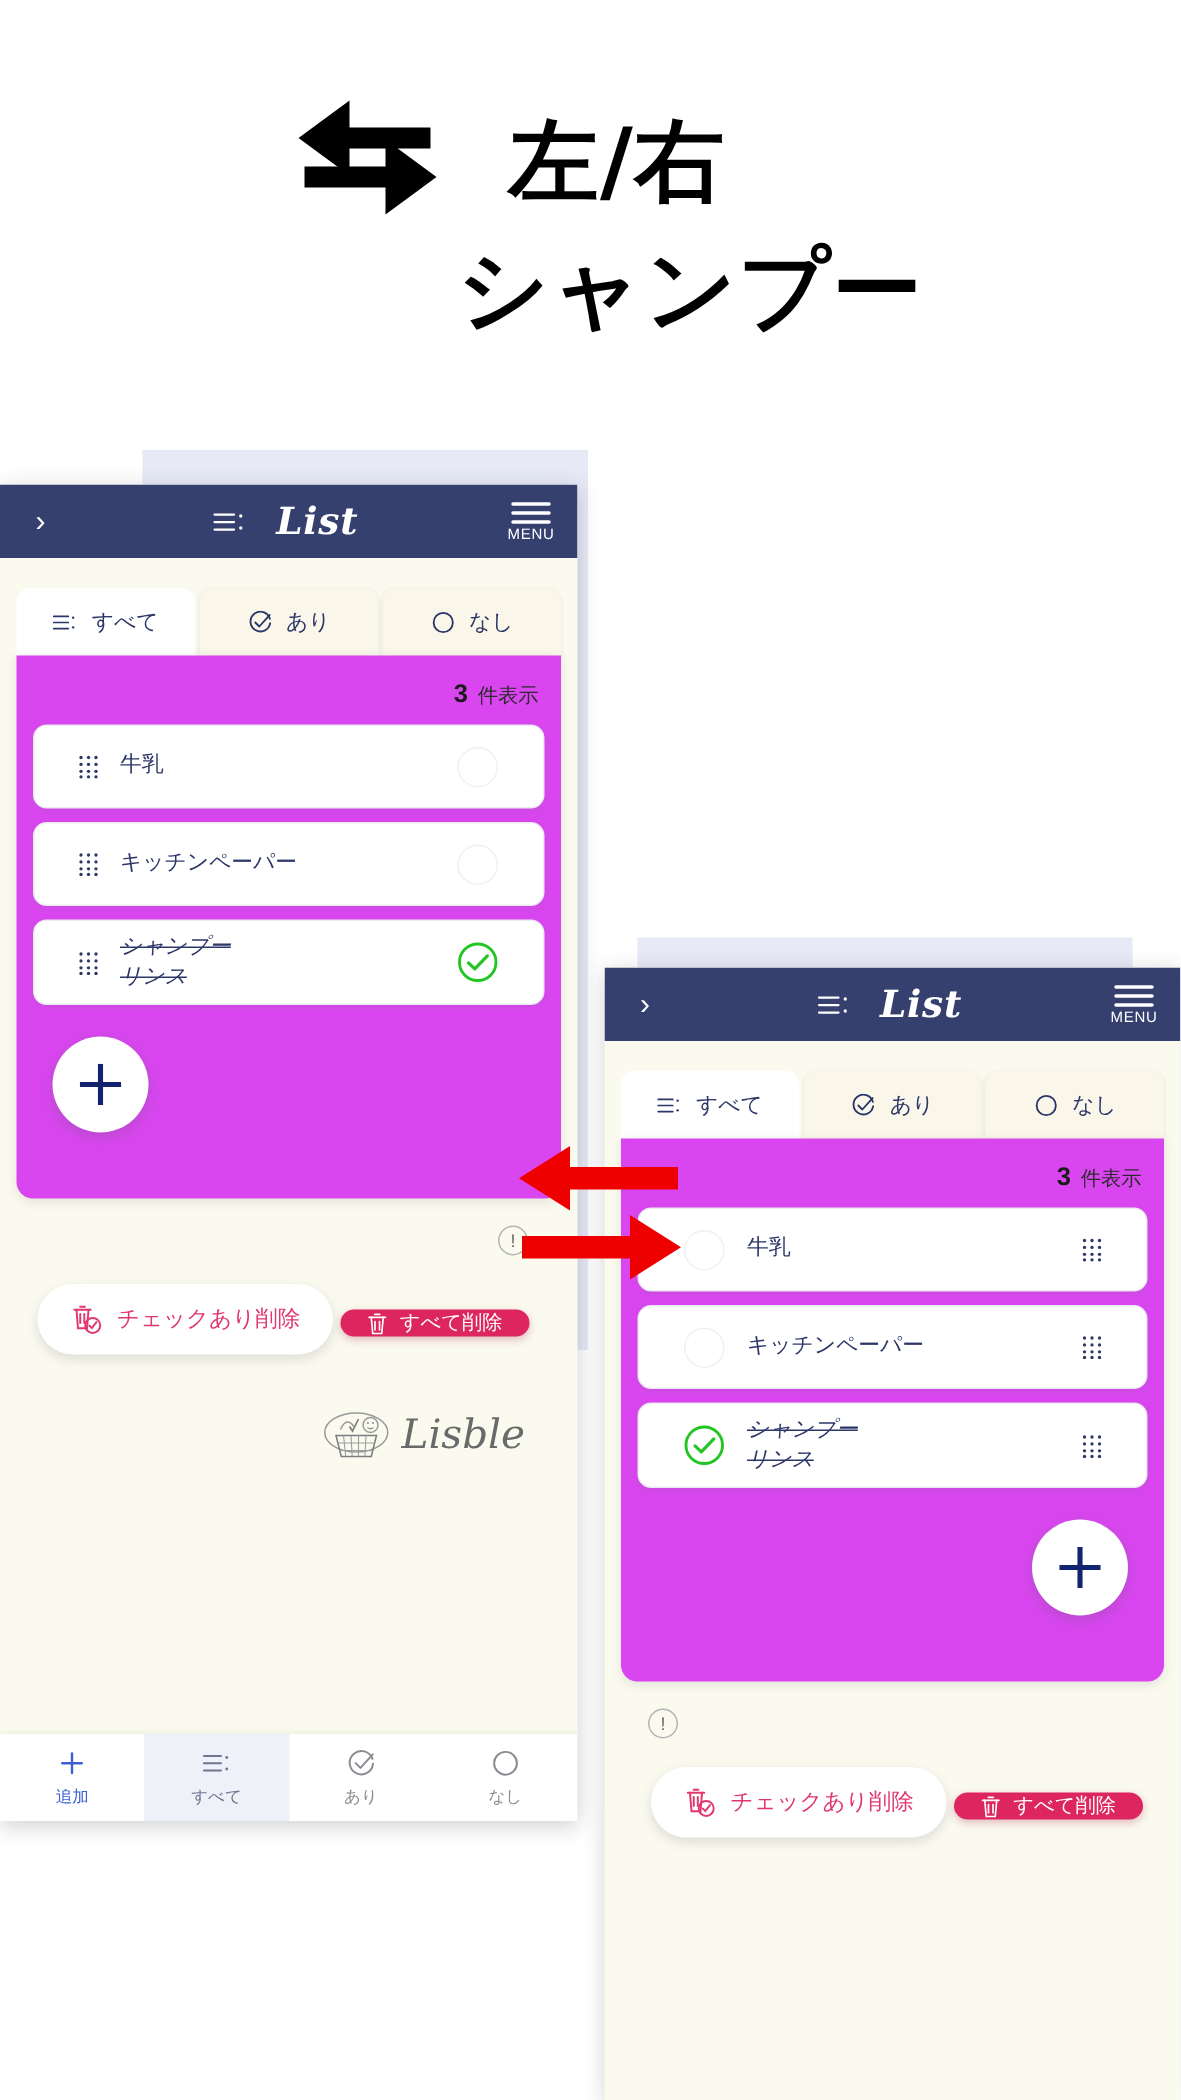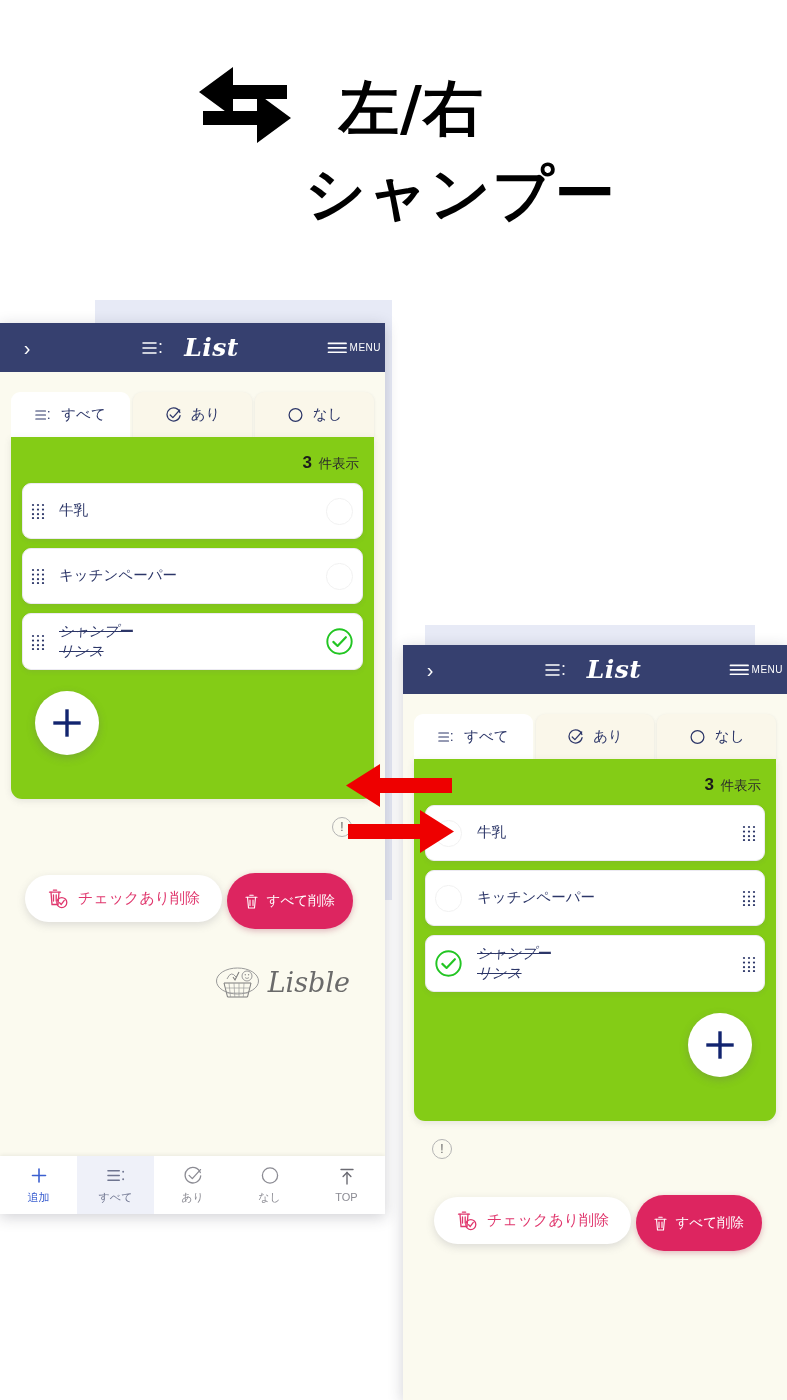--- a/index.html
+++ b/index.html
@@ -57,56 +57,56 @@
   .appbar-title {
     flex: 1; display: flex; align-items: center; justify-content: center; gap: 21px;
   }
   .list-lines { width: 21px; height: 16px; display: block; }
   .brand-list {
     font-family: "DejaVu Serif", serif;
     font-style: italic; font-size: 25px; font-weight: 700;
     color: #ffffff; letter-spacing: .5px; line-height: 1;
   }
   .appbar-menu {
-    width: 58px; display: flex; flex-direction: row; align-items: center;
+    width: 58px; display: flex; flex-direction: column; align-items: center;
     justify-content: center; gap: 2px; padding-right: 4px;
   }
   .menu-bars { width: 28px; height: 17px; display: block; }
   .menu-label { font-size: 10px; letter-spacing: .5px; color: #fff; line-height: 1; }
 
   
   .body-area { position: relative; padding: 0 11px; }
 
   .tabs { display: flex; gap: 3px; padding-top: 20px; }
   .tab {
     flex: 1; height: 45px; border-radius: 9px 9px 0 0;
     display: flex; align-items: center; justify-content: center; gap: 9px;
     font-size: 14.5px; color: #2c3668;
     background: #faf7ea;
     box-shadow: 0 1px 3px rgba(80,80,90,.13);
   }
   .tab.active { background: #ffffff; box-shadow: none; }
   .tab-ico { width: 17px; height: 16px; display: block; }
 
   .card {
-    background: #84cc16; border-radius: 0 0 11px 11px;
+    background: #d946ef; border-radius: 0 0 11px 11px;
     box-shadow: 0 2px 7px rgba(90,90,100,.14);
     padding: 10px 11px 16px 11px;
     position: relative;
   }
   .count-row { text-align: right; padding: 6px 4px 10px 0; }
   .count-num { font-size: 17px; font-weight: 700; color: #1b1b1b; }
   .count-unit { font-size: 13.5px; color: #2b2b2b; margin-left: 2px; }
 
   .item {
     background: #fff; border: 1px solid #eceaf2; border-radius: 9px;
     box-shadow: 0 2px 4px rgba(110,110,125,.13);
     min-height: 56px; margin-bottom: 9px;
     display: flex; align-items: center; gap: 14px;
-    padding: 8px 8px;
+    padding: 8px 29px;
   }
   .item-label { flex: 1; font-size: 14.5px; color: #2c3668; line-height: 1.35; }
   .item-label.done { text-decoration: line-through; text-decoration-thickness: 1px; font-style: italic; }
   .grip { width: 14px; height: 16px; display: block; flex: 0 0 auto; }
   .chk { width: 29px; height: 29px; flex: 0 0 auto; display: block; }
   .item.rtl { flex-direction: row; }
 
   .fab-wrap { position: relative; height: 104px; }
   .fab {
     position: absolute; top: 12px; width: 64px; height: 64px; border-radius: 50%;
@@ -132,21 +132,21 @@
   .btn-ghost {
     display: inline-flex; align-items: center; gap: 10px;
     background: #fff; color: #e0376d;
     border-radius: 999px; padding: 13px 22px;
     font-size: 15px; box-shadow: 0 3px 8px rgba(100,100,115,.2);
     margin-top: 6px;
   }
   .btn-solid {
     display: inline-flex; align-items: center; gap: 9px;
     background: #dd2560; color: #fff;
-    border-radius: 999px; padding: 19px 18px;
+    border-radius: 999px; padding: 0 18px;
     font-size: 13.5px; box-shadow: 0 2px 6px rgba(160,30,70,.3);
     margin-top: 28px;
     text-align: center;
   }
   .ico-trash-chk { width: 21px; height: 21px; display: block; }
   .ico-trash { width: 13px; height: 15px; display: block; }
 
   .brandmark {
     display: flex; align-items: center; justify-content: flex-end; gap: 7px;
     padding: 36px 10px 0 0;
@@ -420,30 +420,20 @@
           <path d="M16.8 6.6 A7.8 7.8 0 1 0 17.2 9.8" fill="none" stroke="#8b8b93" stroke-width="1.3" stroke-linecap="round"></path>
           <polyline points="5.6,9.4 8.8,12.6 17,3.6" fill="none" stroke="#8b8b93" stroke-width="1.3" stroke-linecap="round" stroke-linejoin="round"></polyline>
         </svg>
         <span>あり</span>
       </div>
       <div class="nav-item">
         <svg class="nav-ico" viewBox="0 0 19 19">
           <circle cx="9.5" cy="9.5" r="7.6" fill="none" stroke="#8b8b93" stroke-width="1.3"></circle>
         </svg>
         <span>なし</span>
-      </div>
-      <div class="nav-item">
-        <svg class="nav-ico" viewBox="0 0 19 19">
-          <g stroke="#6b6b73" stroke-width="1.4" stroke-linecap="round">
-            <line x1="3.5" y1="2.5" x2="15.5" y2="2.5"></line>
-              <line x1="9.5" y1="5.5" x2="9.5" y2="17"></line>
-            <polyline points="5.6,9.4 9.5,5.4 13.4,9.4" fill="none"></polyline>
-          </g>
-        </svg>
-        <span>TOP</span>
       </div>
     </div>
   </div>
 
   <div class="phone phone-right">
 
     <div class="appbar">
       <div class="appbar-chev">›</div>
       <div class="appbar-title">
         <svg class="list-lines" viewBox="0 0 21 16">

